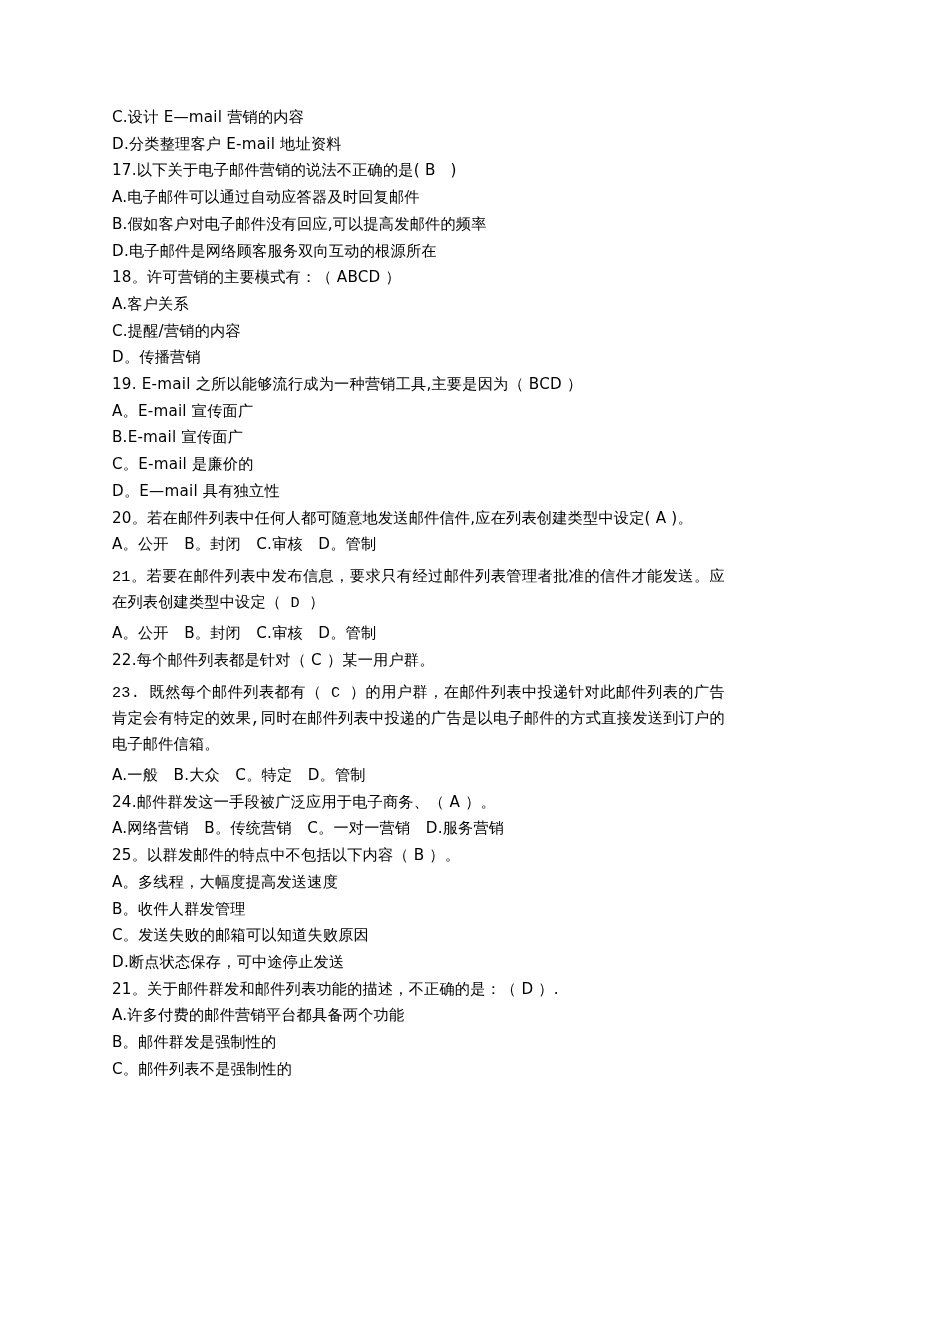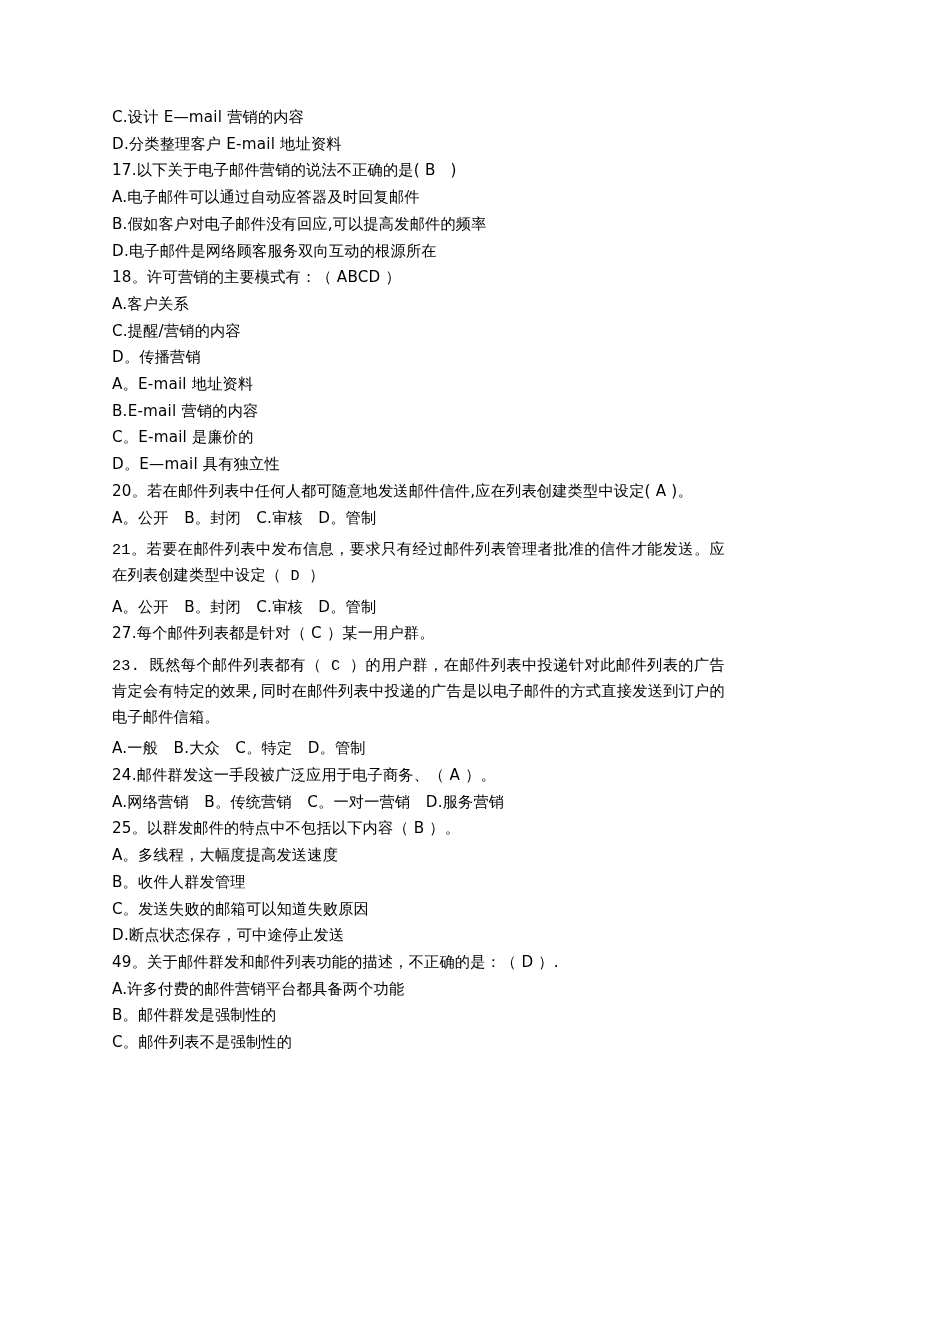--- a/index.html
+++ b/index.html
@@ -45,36 +45,37 @@
       <p class="line">C.设计 E—mail 营销的内容</p>
       <p class="line">D.分类整理客户 E-mail 地址资料</p>
       <p class="line">17.以下关于电子邮件营销的说法不正确的是( B   )</p>
       <p class="line">A.电子邮件可以通过自动应答器及时回复邮件</p>
       <p class="line">B.假如客户对电子邮件没有回应,可以提高发邮件的频率</p>
       <p class="line">D.电子邮件是网络顾客服务双向互动的根源所在</p>
       <p class="line">18。许可营销的主要模式有：（ ABCD ）</p>
       <p class="line">A.客户关系</p>
       <p class="line">C.提醒/营销的内容</p>
       <p class="line">D。传播营销</p>
-      <p class="line">A。E-mail 地址资料</p>
-      <p class="line">B.E-mail 营销的内容</p>
+      <p class="line">19. E-mail 之所以能够流行成为一种营销工具,主要是因为（ BCD ）</p>
+      <p class="line">A。E-mail 宣传面广</p>
+      <p class="line">B.E-mail 宣传面广</p>
       <p class="line">C。E-mail 是廉价的</p>
       <p class="line">D。E—mail 具有独立性</p>
       <p class="line">20。若在邮件列表中任何人都可随意地发送邮件信件,应在列表创建类型中设定( A )。</p>
       <p class="line">A。公开　B。封闭　C.审核　D。管制</p>
       <p class="line wrap">21。若要在邮件列表中发布信息，要求只有经过邮件列表管理者批准的信件才能发送。应在列表创建类型中设定（ D ）</p>
       <p class="line">A。公开　B。封闭　C.审核　D。管制</p>
-      <p class="line">27.每个邮件列表都是针对（ C ）某一用户群。</p>
+      <p class="line">22.每个邮件列表都是针对（ C ）某一用户群。</p>
       <p class="line wrap">23. 既然每个邮件列表都有（ C ）的用户群，在邮件列表中投递针对此邮件列表的广告肯定会有特定的效果,同时在邮件列表中投递的广告是以电子邮件的方式直接发送到订户的电子邮件信箱。</p>
       <p class="line">A.一般　B.大众　C。特定　D。管制</p>
       <p class="line">24.邮件群发这一手段被广泛应用于电子商务、（ A ）。</p>
       <p class="line">A.网络营销　B。传统营销　C。一对一营销　D.服务营销</p>
       <p class="line">25。以群发邮件的特点中不包括以下内容（ B ）。</p>
       <p class="line">A。多线程，大幅度提高发送速度</p>
       <p class="line">B。收件人群发管理</p>
       <p class="line">C。发送失败的邮箱可以知道失败原因</p>
       <p class="line">D.断点状态保存，可中途停止发送</p>
-      <p class="line">49。关于邮件群发和邮件列表功能的描述，不正确的是：（ D ）.</p>
+      <p class="line">21。关于邮件群发和邮件列表功能的描述，不正确的是：（ D ）.</p>
       <p class="line">A.许多付费的邮件营销平台都具备两个功能</p>
       <p class="line">B。邮件群发是强制性的</p>
       <p class="line">C。邮件列表不是强制性的</p>
     </div>
 </div>
 
 </body></html>

